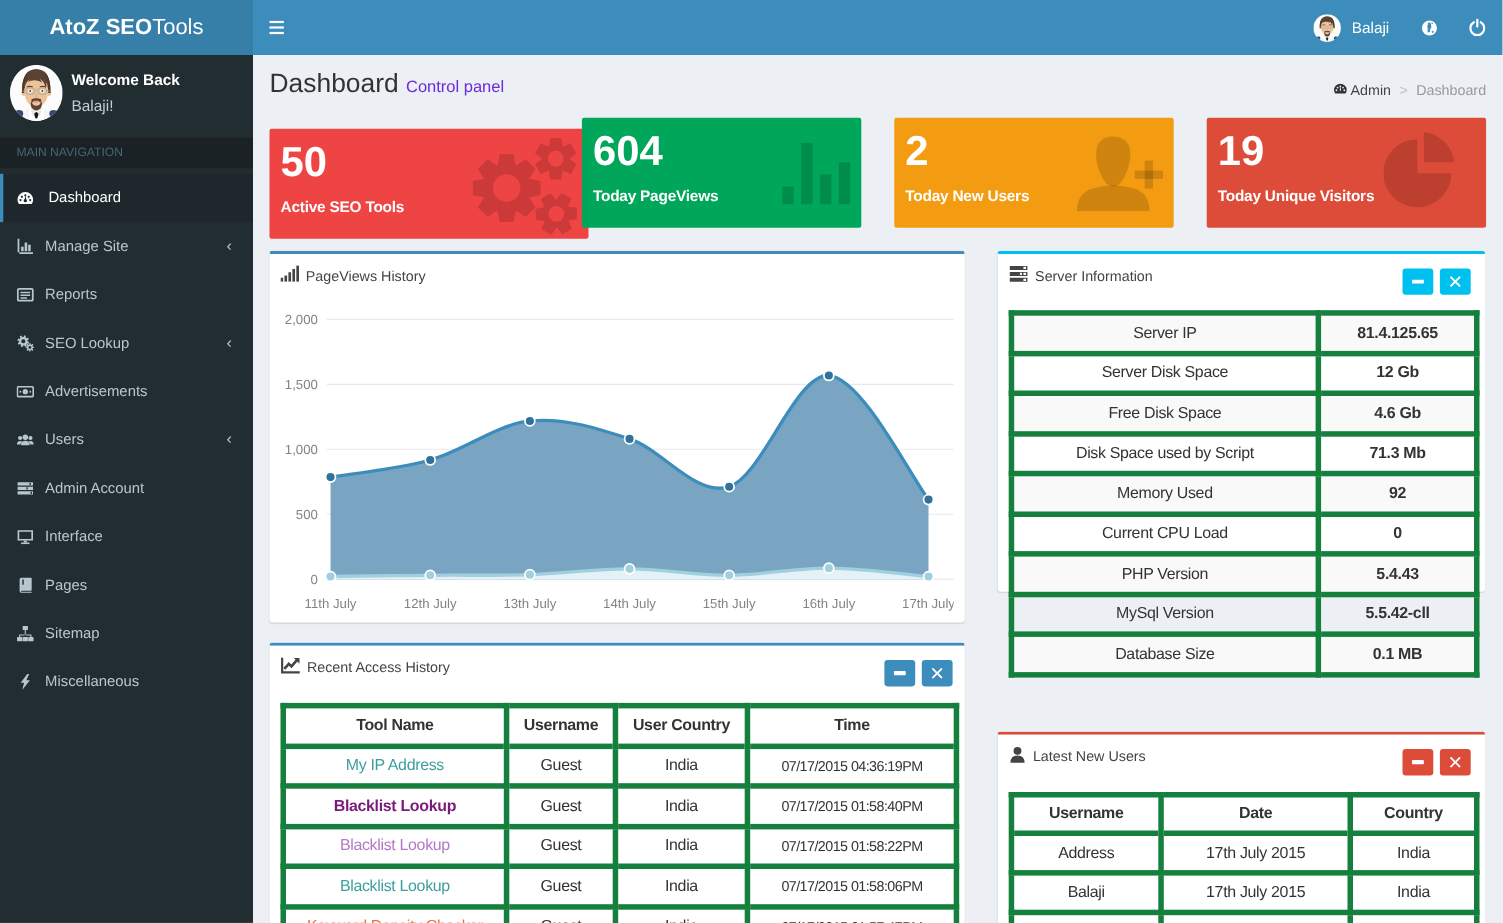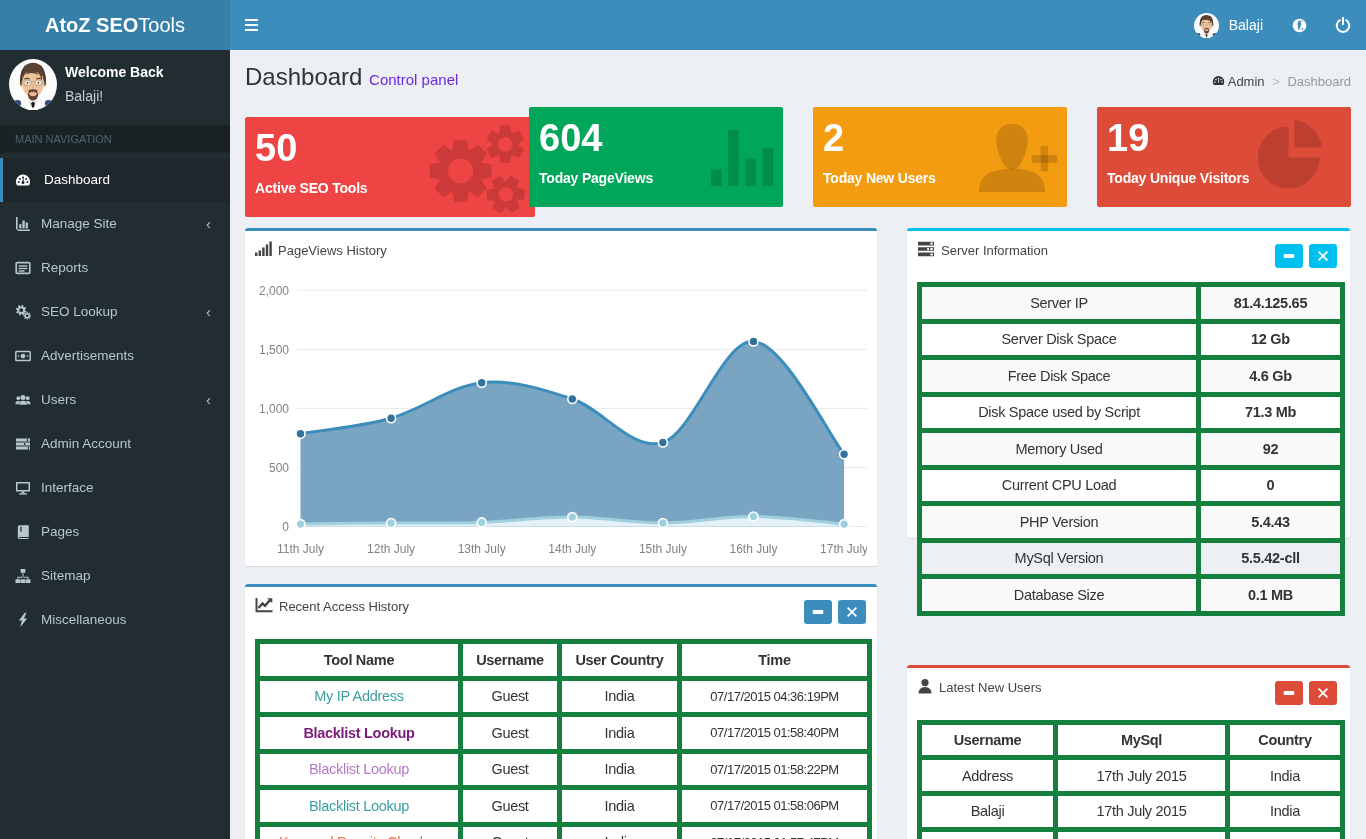--- a/index.html
+++ b/index.html
@@ -503,21 +503,21 @@
     <div class="abs" style="left:10px; top:51.5px; width:423px;">
       <table class="t36">
         <colgroup>
             <col style="width:136px">
             <col style="width:172px">
             <col style="width:115px">
           </colgroup>
         <tbody>
             <tr>
               <th>Username</th>
-              <th>MySql</th>
+              <th>Date</th>
               <th>Country</th>
             </tr>
         <tr>
               <td>Address</td>
               <td>17th July 2015</td>
               <td>India</td>
             </tr>
         <tr>
               <td>Balaji</td>
               <td>17th July 2015</td>

